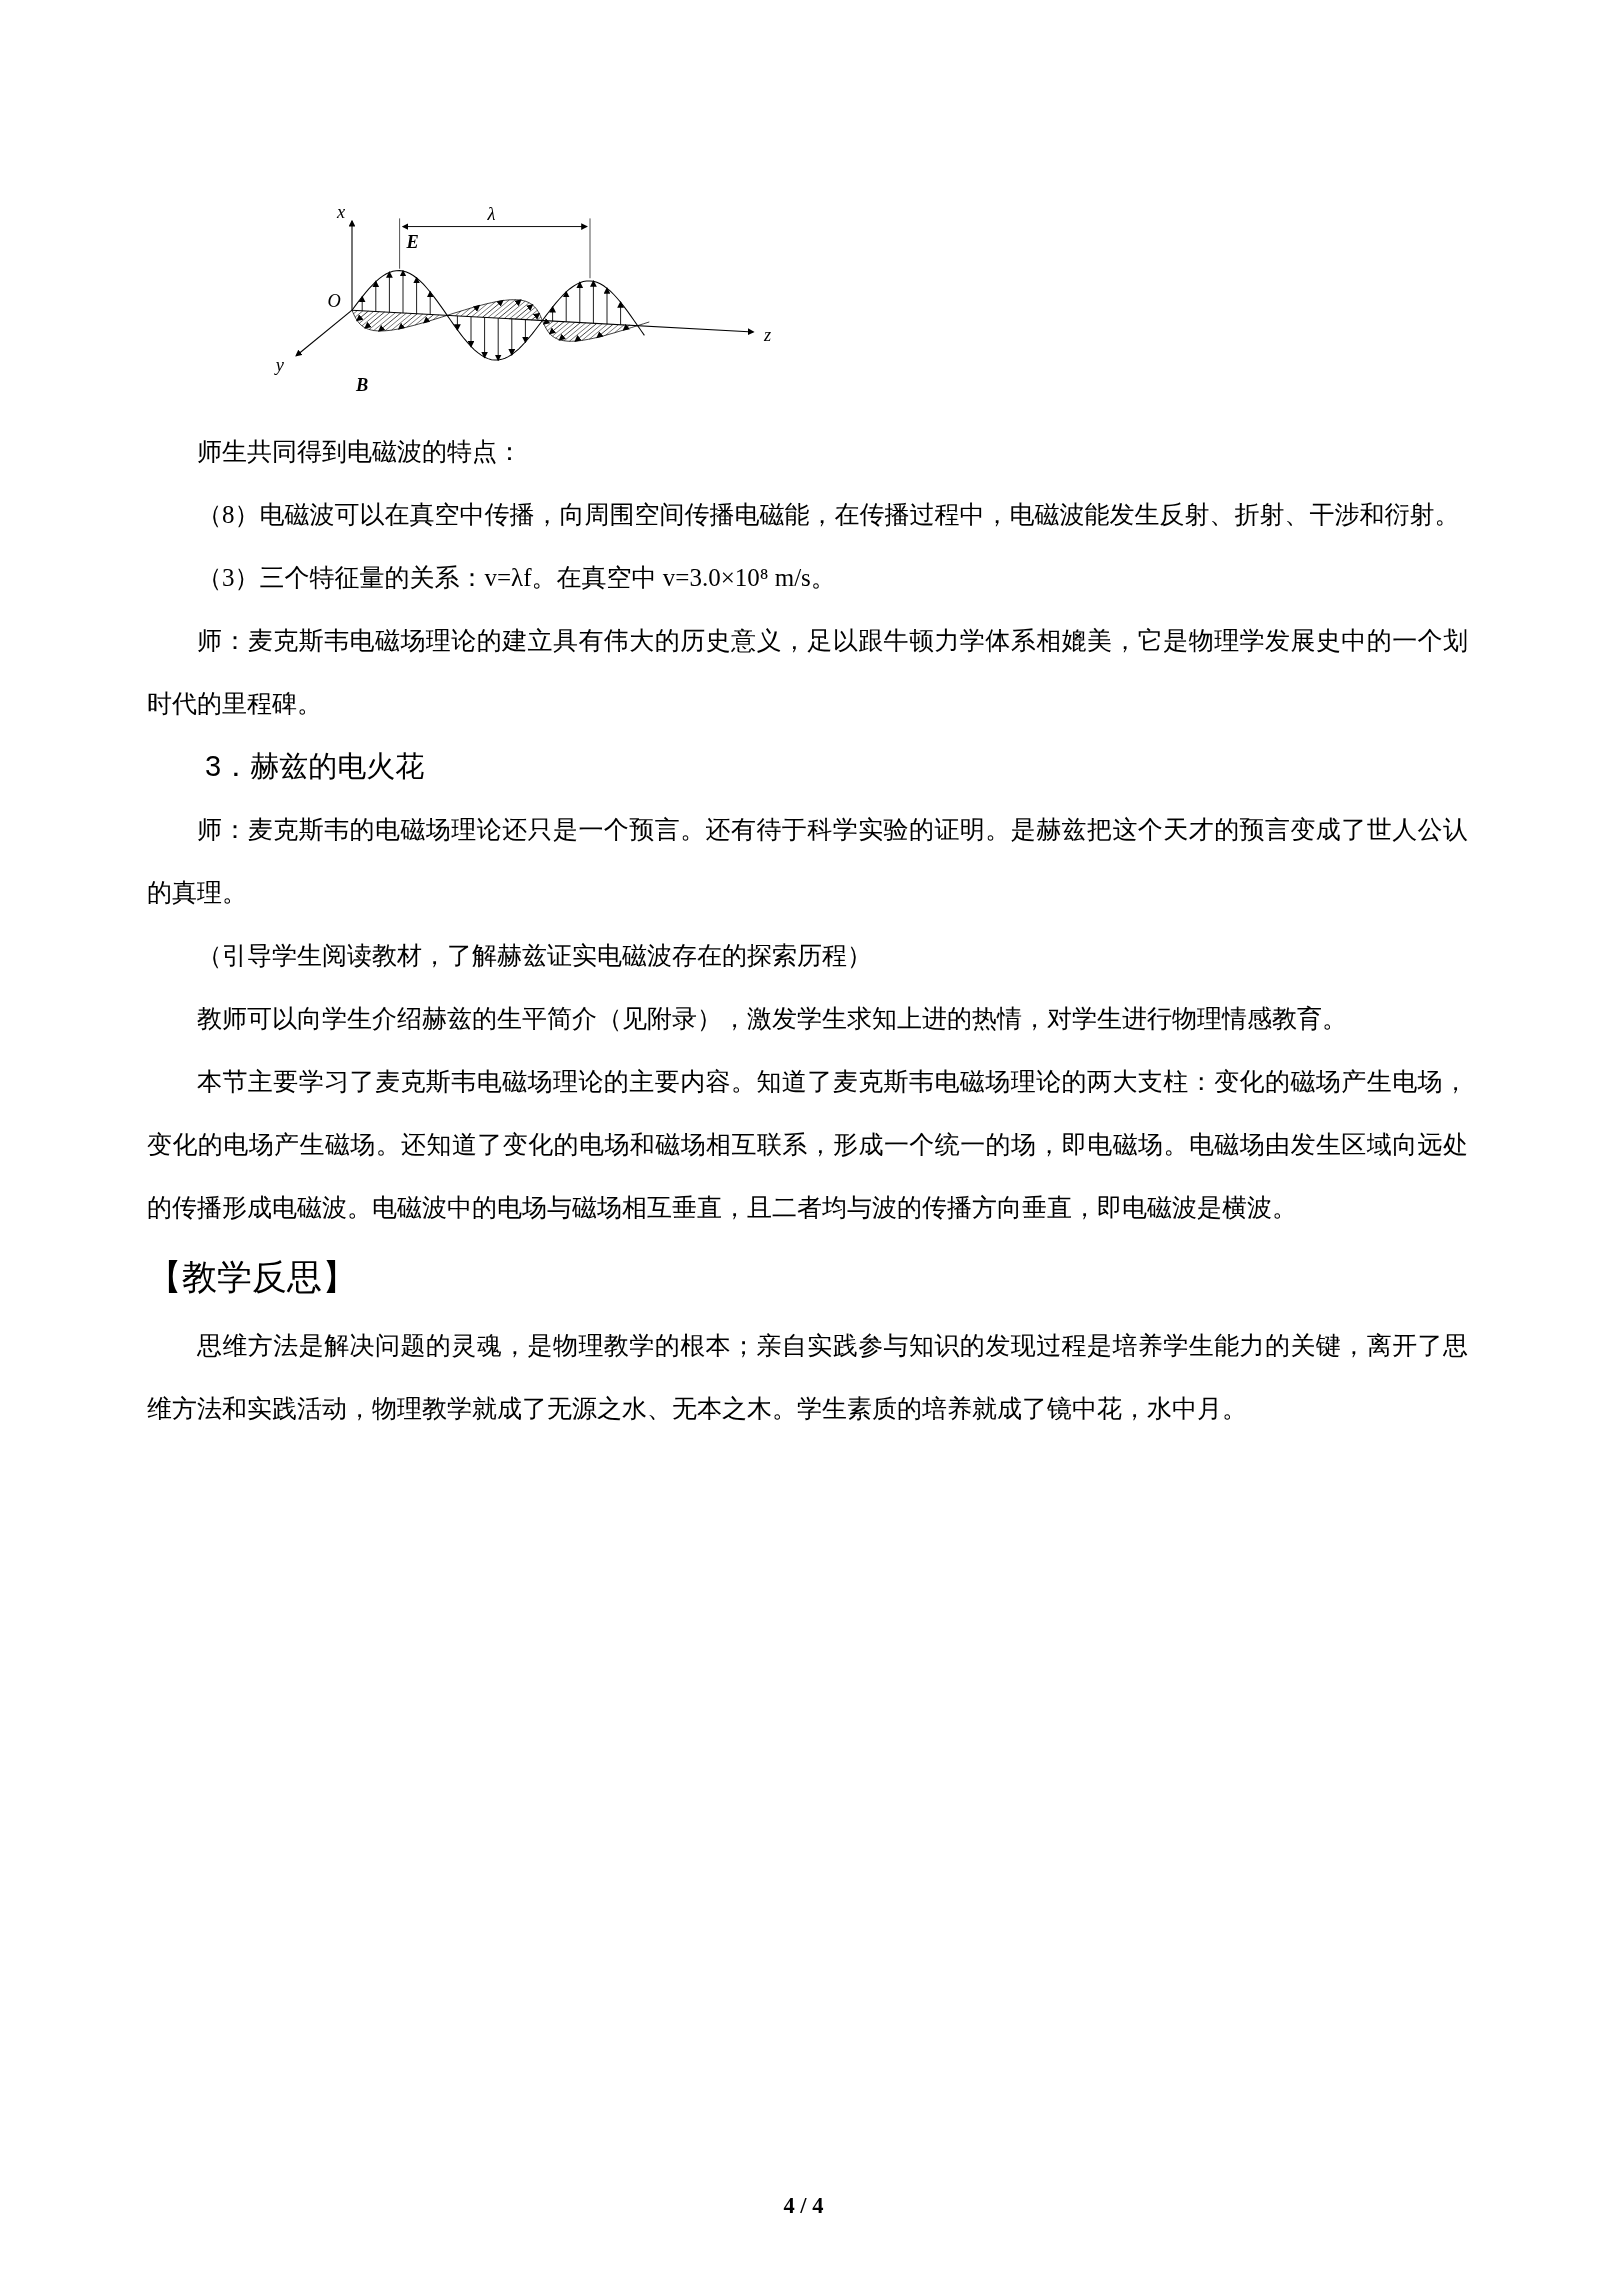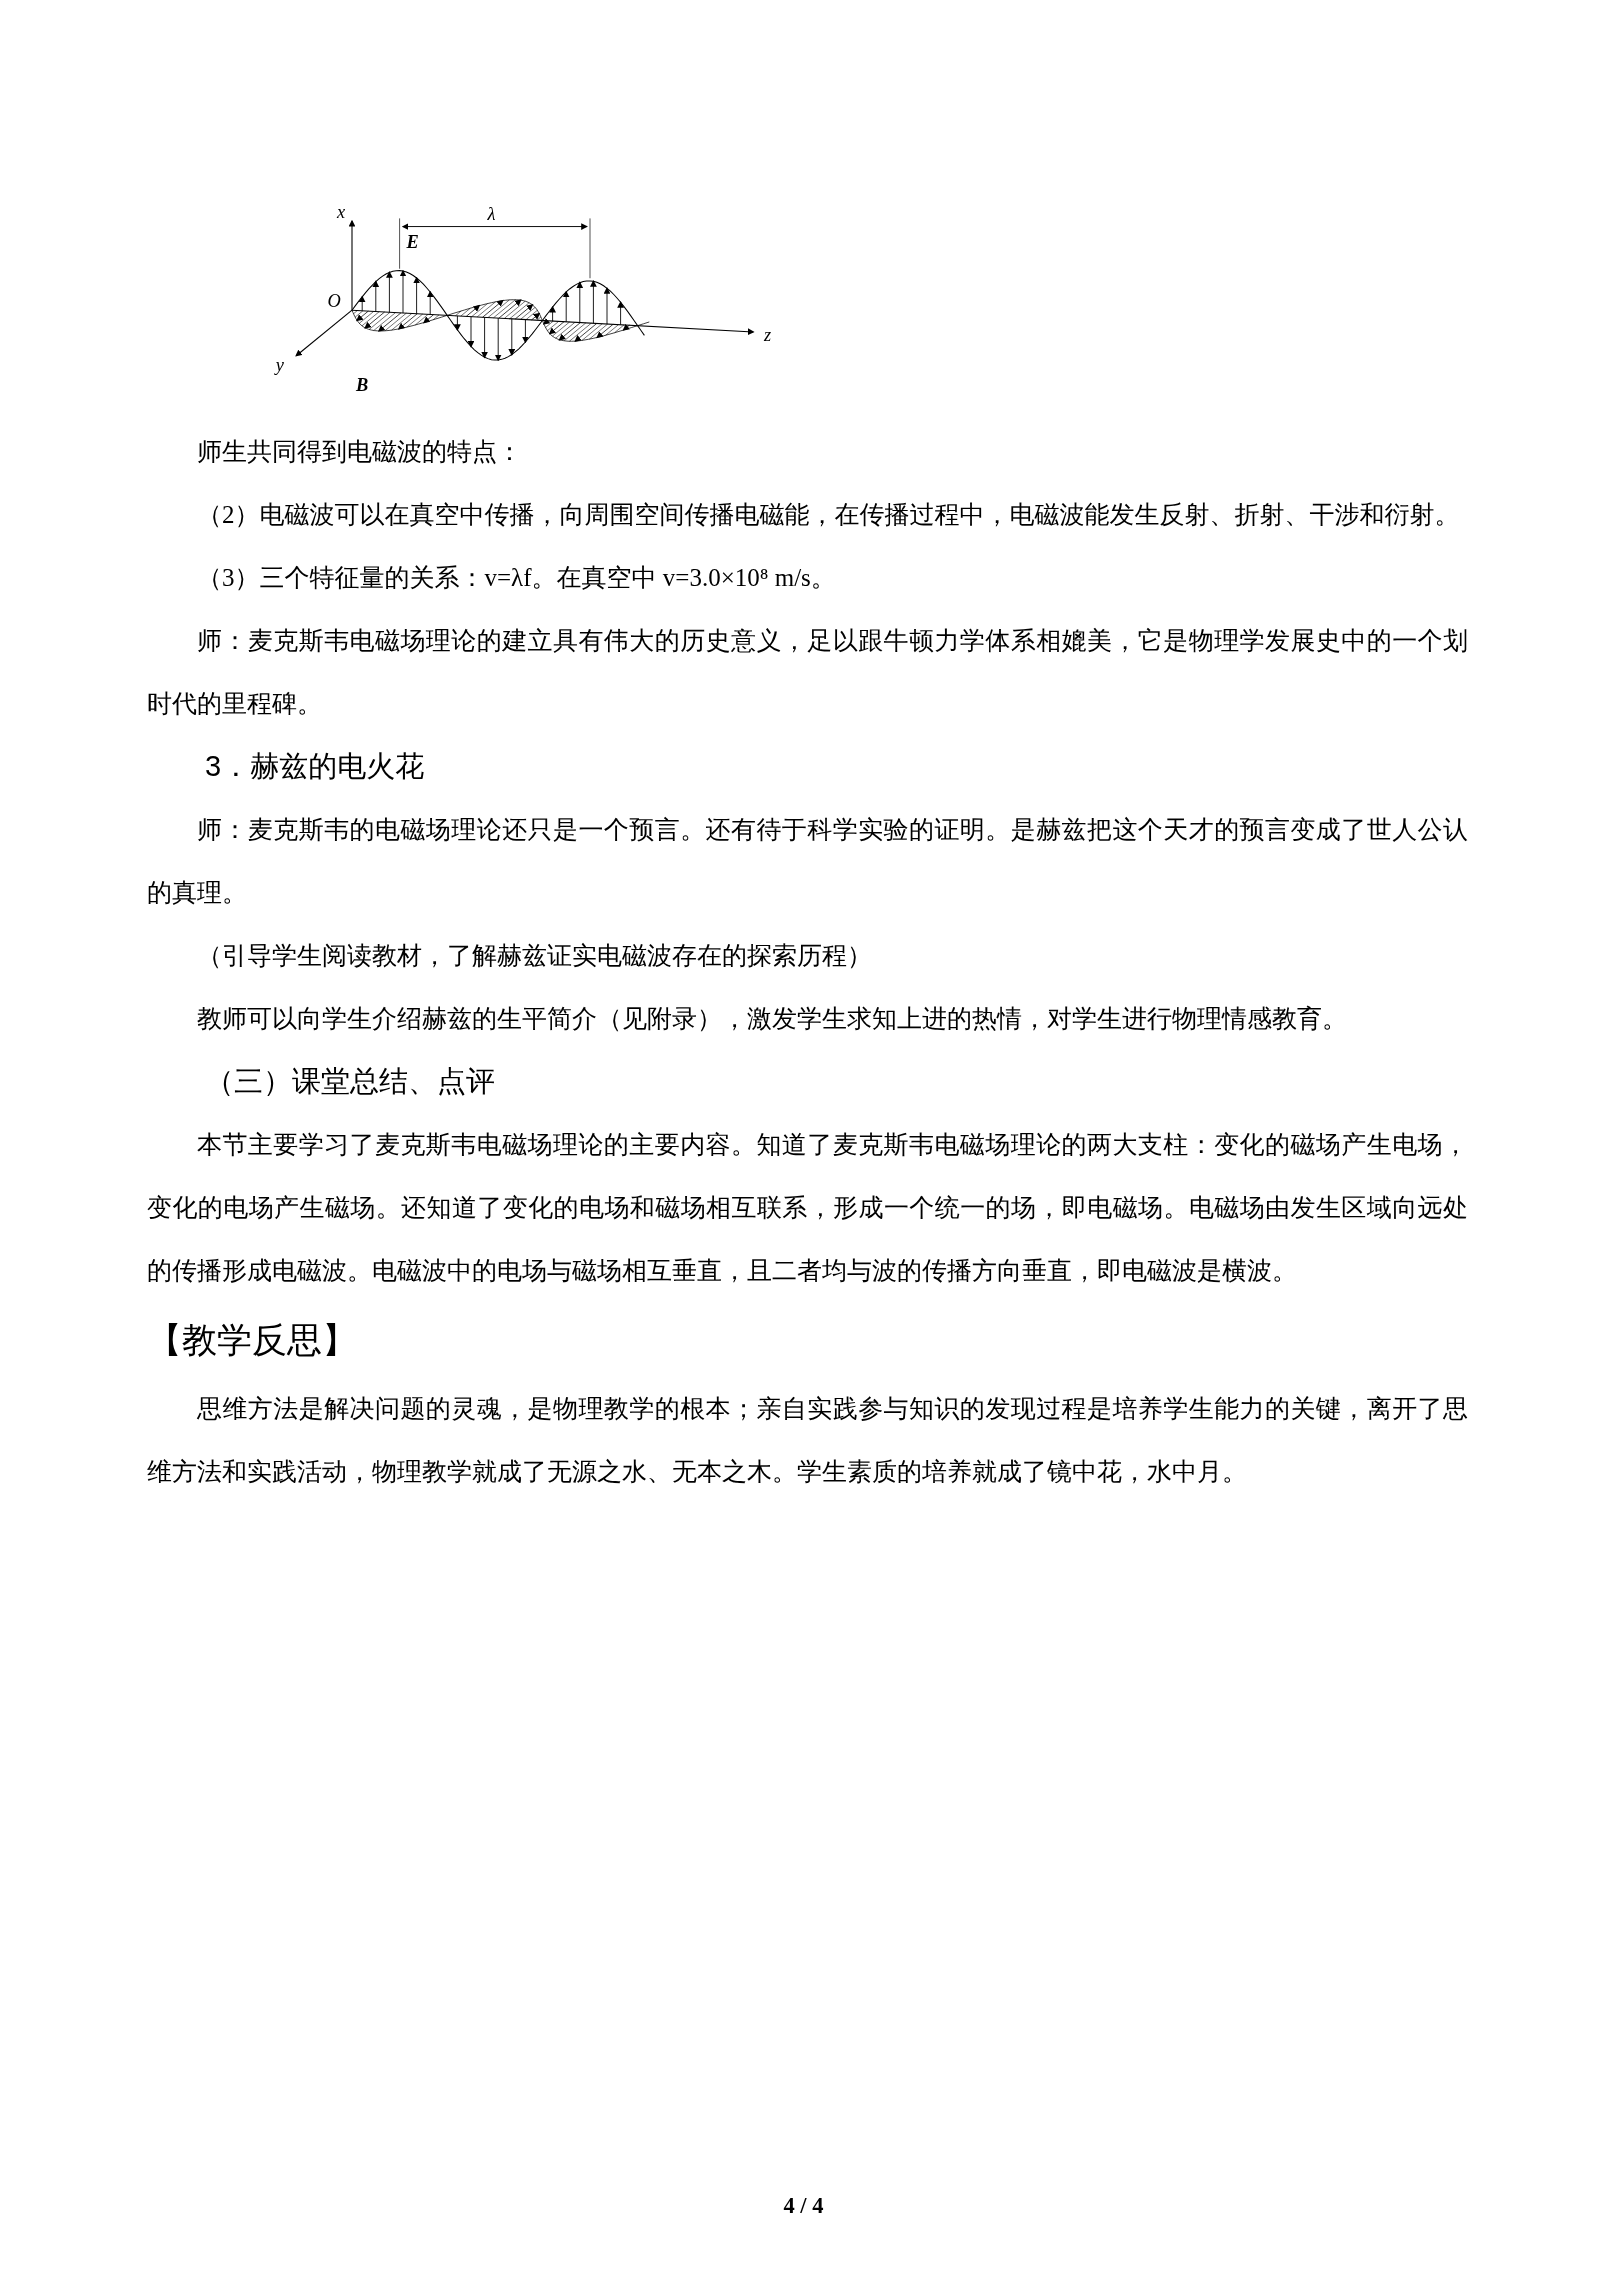--- a/index.html
+++ b/index.html
@@ -164,31 +164,30 @@
         <text class="dlabel" x="104" y="160">O</text>
         <text class="dlabel" x="746" y="210">z</text>
         <text class="dlabel" x="28" y="254">y</text>
         <text class="dlabel" x="220" y="74" font-weight="bold">E</text>
         <text class="dlabel" x="146" y="284" font-weight="bold">B</text>
         <text class="dlabel" x="345" y="32" text-anchor="middle">λ</text>
       </svg>
     </figure>
 
     <p class="body">师生共同得到电磁波的特点：</p>
-    <p class="body">（2）电磁波可以在真空中传播，向周围空间传播电磁能，在传播过程中，电磁波能发生反射、折射、干涉和衍射。</p>
+    <p class="body">（8）电磁波可以在真空中传播，向周围空间传播电磁能，在传播过程中，电磁波能发生反射、折射、干涉和衍射。</p>
     <p class="body">（3）三个特征量的关系：v=λf。在真空中 v=3.0×10⁸ m/s。</p>
     <p class="body">师：麦克斯韦电磁场理论的建立具有伟大的历史意义，足以跟牛顿力学体系相媲美，它是物理学发展史中的一个划时代的里程碑。</p>
 
     <h3 class="h-section">3．赫兹的电火花</h3>
 
     <p class="body">师：麦克斯韦的电磁场理论还只是一个预言。还有待于科学实验的证明。是赫兹把这个天才的预言变成了世人公认的真理。</p>
     <p class="body">（引导学生阅读教材，了解赫兹证实电磁波存在的探索历程）</p>
     <p class="body">教师可以向学生介绍赫兹的生平简介（见附录），激发学生求知上进的热情，对学生进行物理情感教育。</p>
 
-    <h3 class="h-section">（三）课堂总结、点评</h3>
 
     <p class="body">本节主要学习了麦克斯韦电磁场理论的主要内容。知道了麦克斯韦电磁场理论的两大支柱：变化的磁场产生电场，变化的电场产生磁场。还知道了变化的电场和磁场相互联系，形成一个统一的场，即电磁场。电磁场由发生区域向远处的传播形成电磁波。电磁波中的电场与磁场相互垂直，且二者均与波的传播方向垂直，即电磁波是横波。</p>
 
     <h2 class="h-reflect">【教学反思】</h2>
 
     <p class="body">思维方法是解决问题的灵魂，是物理教学的根本；亲自实践参与知识的发现过程是培养学生能力的关键，离开了思维方法和实践活动，物理教学就成了无源之水、无本之木。学生素质的培养就成了镜中花，水中月。</p>
 
   </div>
 
   <div class="footer">

